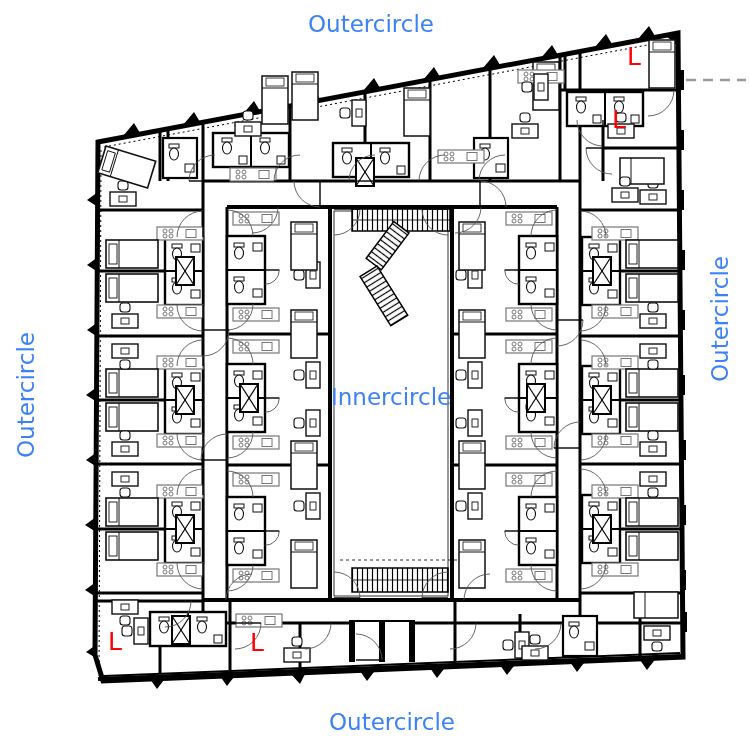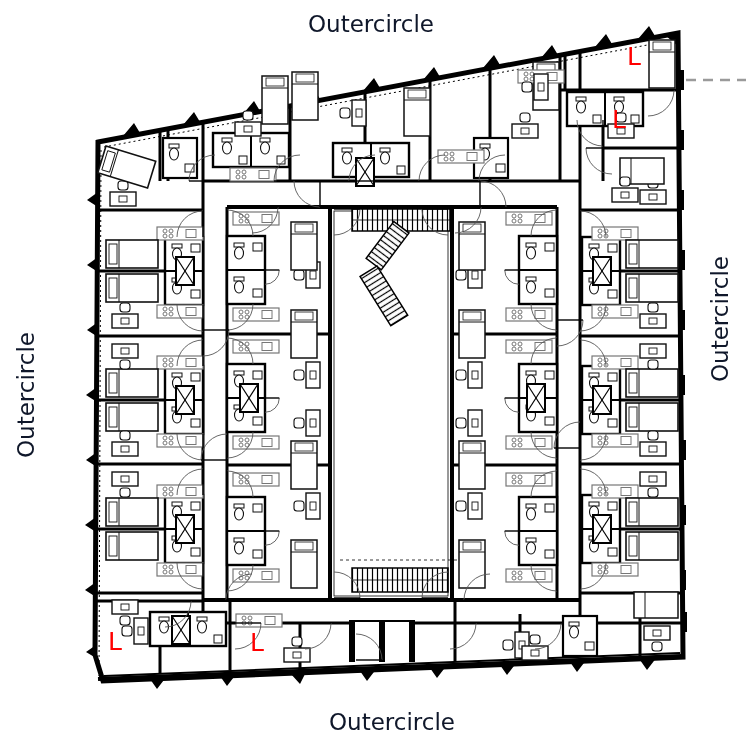--- a/index.html
+++ b/index.html
@@ -1,19 +1,19 @@
 <!DOCTYPE html>
 <html><head>
 <meta charset="utf-8">
 <style>
   html,body{margin:0;padding:0;background:#fff;}
   .stage{position:relative;width:750px;height:750px;background:#fff;overflow:hidden;
          font-family:"DejaVu Sans","Liberation Sans",sans-serif;}
   .stage svg{position:absolute;left:0;top:0;}
-  .lbl{position:absolute;color:#0f172a;font-size:23px;line-height:1.1;white-space:nowrap;}
+  .lbl{position:absolute;color:#3b82f6;font-size:23px;line-height:1.1;white-space:nowrap;}
   .lbl-l{position:absolute;color:#ff0000;font-size:25px;line-height:1;}
   .vert{writing-mode:vertical-rl;transform:rotate(180deg);}
 </style>
 </head>
 <body>
 
 <div class="stage">
 
 <svg width="750" height="750" viewBox="0 0 750 750">
 <defs>
@@ -371,20 +371,21 @@
 </svg>
 
 <div class="lbl" style="left:308px;top:12px;">Outercircle</div>
 
 <div class="lbl" style="left:329px;top:710px;">Outercircle</div>
 
 <div class="lbl vert" style="left:14px;top:330px;height:128px;">Outercircle</div>
 
 <div class="lbl vert" style="left:708px;top:254px;height:128px;">Outercircle</div>
 
+<div class="lbl" style="left:331px;top:385px;">Innercircle</div>
 
 <div class="lbl-l" style="left:627px;top:44px;">L</div>
 
 <div class="lbl-l" style="left:612px;top:107px;">L</div>
 
 <div class="lbl-l" style="left:108px;top:629px;">L</div>
 
 <div class="lbl-l" style="left:250px;top:630px;">L</div>
 
 </div>

